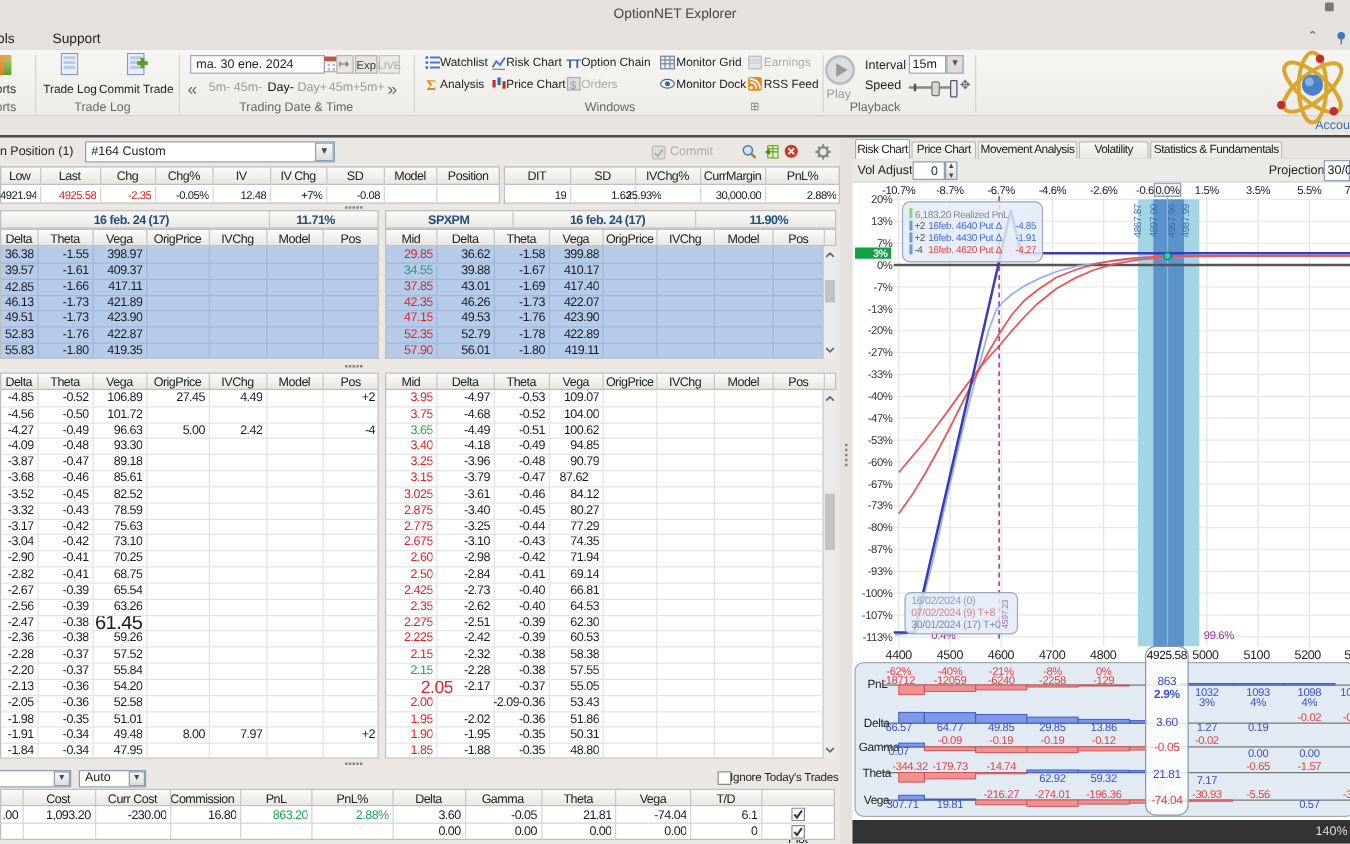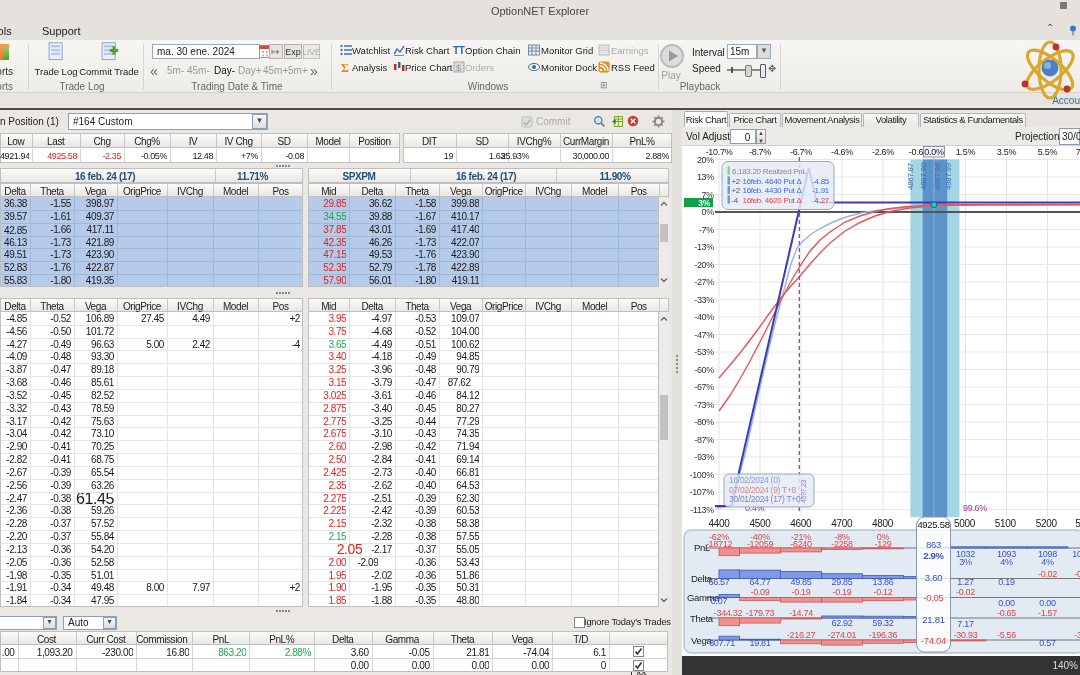--- a/index.html
+++ b/index.html
@@ -630,21 +630,21 @@
 <div style="position:absolute;left:439px;top:518.28px;width:40.30000000000001px;font-size:10px;line-height:11px;color:#1a1a1a;letter-spacing:-0.4px;text-align:right;white-space:nowrap;overflow:hidden;">58.38</div>
 <div style="position:absolute;left:308px;top:531.11px;width:38.30000000000001px;font-size:10px;line-height:11px;color:#1ea750;letter-spacing:-0.4px;text-align:right;white-space:nowrap;overflow:hidden;">2.15</div>
 <div style="position:absolute;left:349.3px;top:531.11px;width:42.69999999999999px;font-size:10px;line-height:11px;color:#1a1a1a;letter-spacing:-0.4px;text-align:right;white-space:nowrap;overflow:hidden;">-2.28</div>
 <div style="position:absolute;left:395px;top:531.11px;width:41px;font-size:10px;line-height:11px;color:#1a1a1a;letter-spacing:-0.4px;text-align:right;white-space:nowrap;overflow:hidden;">-0.38</div>
 <div style="position:absolute;left:439px;top:531.11px;width:40.30000000000001px;font-size:10px;line-height:11px;color:#1a1a1a;letter-spacing:-0.4px;text-align:right;white-space:nowrap;overflow:hidden;">57.55</div>
 <div style="position:absolute;left:324px;top:543.94px;width:38.30000000000001px;font-size:14px;line-height:11px;color:#d22;letter-spacing:-0.4px;text-align:right;white-space:nowrap;overflow:hidden;">2.05</div>
 <div style="position:absolute;left:349.3px;top:543.94px;width:42.69999999999999px;font-size:10px;line-height:11px;color:#1a1a1a;letter-spacing:-0.4px;text-align:right;white-space:nowrap;overflow:hidden;">-2.17</div>
 <div style="position:absolute;left:395px;top:543.94px;width:41px;font-size:10px;line-height:11px;color:#1a1a1a;letter-spacing:-0.4px;text-align:right;white-space:nowrap;overflow:hidden;">-0.37</div>
 <div style="position:absolute;left:439px;top:543.94px;width:40.30000000000001px;font-size:10px;line-height:11px;color:#1a1a1a;letter-spacing:-0.4px;text-align:right;white-space:nowrap;overflow:hidden;">55.05</div>
 <div style="position:absolute;left:308px;top:556.77px;width:38.30000000000001px;font-size:10px;line-height:11px;color:#d22;letter-spacing:-0.4px;text-align:right;white-space:nowrap;overflow:hidden;">2.00</div>
-<div style="position:absolute;left:349.3px;top:556.77px;width:29px;font-size:10px;line-height:11px;color:#1a1a1a;letter-spacing:-0.4px;text-align:right;white-space:nowrap;overflow:hidden;">-2.09</div>
+<div style="position:absolute;left:349.3px;top:556.77px;width:66px;font-size:10px;line-height:11px;color:#1a1a1a;letter-spacing:-0.4px;text-align:right;white-space:nowrap;overflow:hidden;">-2.09</div>
 <div style="position:absolute;left:395px;top:556.77px;width:41px;font-size:10px;line-height:11px;color:#1a1a1a;letter-spacing:-0.4px;text-align:right;white-space:nowrap;overflow:hidden;">-0.36</div>
 <div style="position:absolute;left:439px;top:556.77px;width:40.30000000000001px;font-size:10px;line-height:11px;color:#1a1a1a;letter-spacing:-0.4px;text-align:right;white-space:nowrap;overflow:hidden;">53.43</div>
 <div style="position:absolute;left:308px;top:569.6px;width:38.30000000000001px;font-size:10px;line-height:11px;color:#d22;letter-spacing:-0.4px;text-align:right;white-space:nowrap;overflow:hidden;">1.95</div>
 <div style="position:absolute;left:349.3px;top:569.6px;width:42.69999999999999px;font-size:10px;line-height:11px;color:#1a1a1a;letter-spacing:-0.4px;text-align:right;white-space:nowrap;overflow:hidden;">-2.02</div>
 <div style="position:absolute;left:395px;top:569.6px;width:41px;font-size:10px;line-height:11px;color:#1a1a1a;letter-spacing:-0.4px;text-align:right;white-space:nowrap;overflow:hidden;">-0.36</div>
 <div style="position:absolute;left:439px;top:569.6px;width:40.30000000000001px;font-size:10px;line-height:11px;color:#1a1a1a;letter-spacing:-0.4px;text-align:right;white-space:nowrap;overflow:hidden;">51.86</div>
 <div style="position:absolute;left:308px;top:582.4300000000001px;width:38.30000000000001px;font-size:10px;line-height:11px;color:#d22;letter-spacing:-0.4px;text-align:right;white-space:nowrap;overflow:hidden;">1.90</div>
 <div style="position:absolute;left:349.3px;top:582.4300000000001px;width:42.69999999999999px;font-size:10px;line-height:11px;color:#1a1a1a;letter-spacing:-0.4px;text-align:right;white-space:nowrap;overflow:hidden;">-1.95</div>
 <div style="position:absolute;left:395px;top:582.4300000000001px;width:41px;font-size:10px;line-height:11px;color:#1a1a1a;letter-spacing:-0.4px;text-align:right;white-space:nowrap;overflow:hidden;">-0.35</div>
 <div style="position:absolute;left:439px;top:582.4300000000001px;width:40.30000000000001px;font-size:10px;line-height:11px;color:#1a1a1a;letter-spacing:-0.4px;text-align:right;white-space:nowrap;overflow:hidden;">50.31</div>

